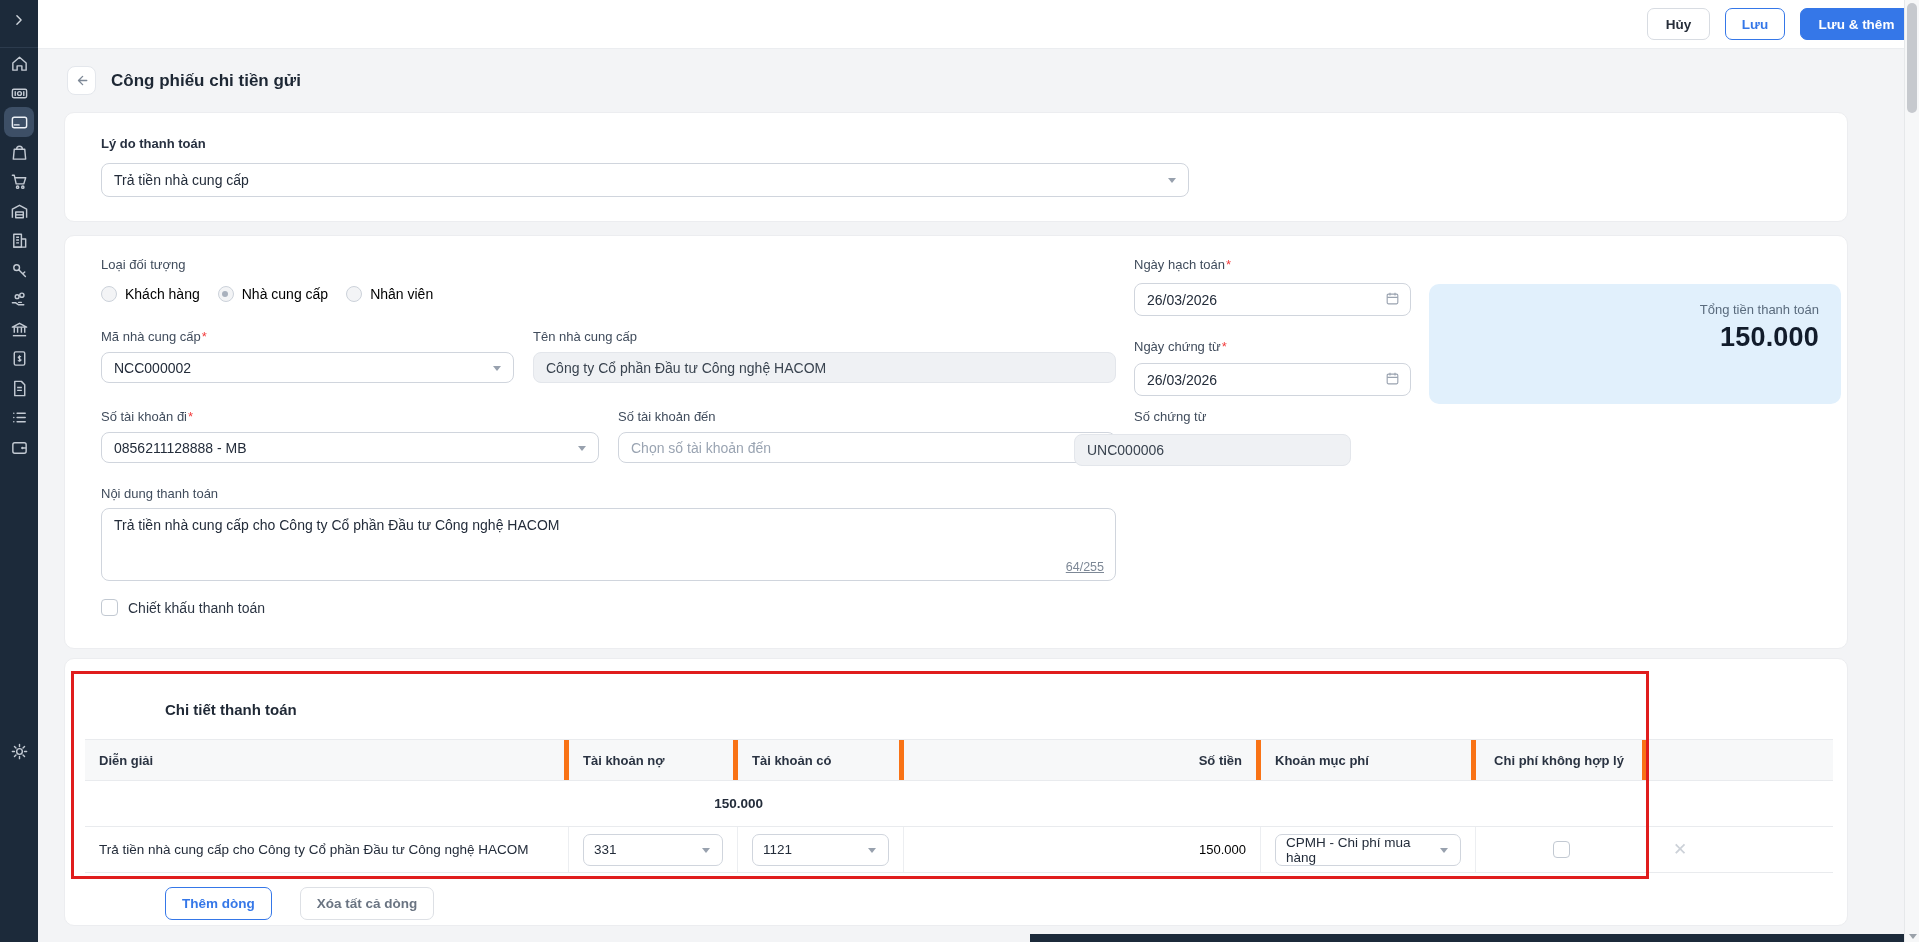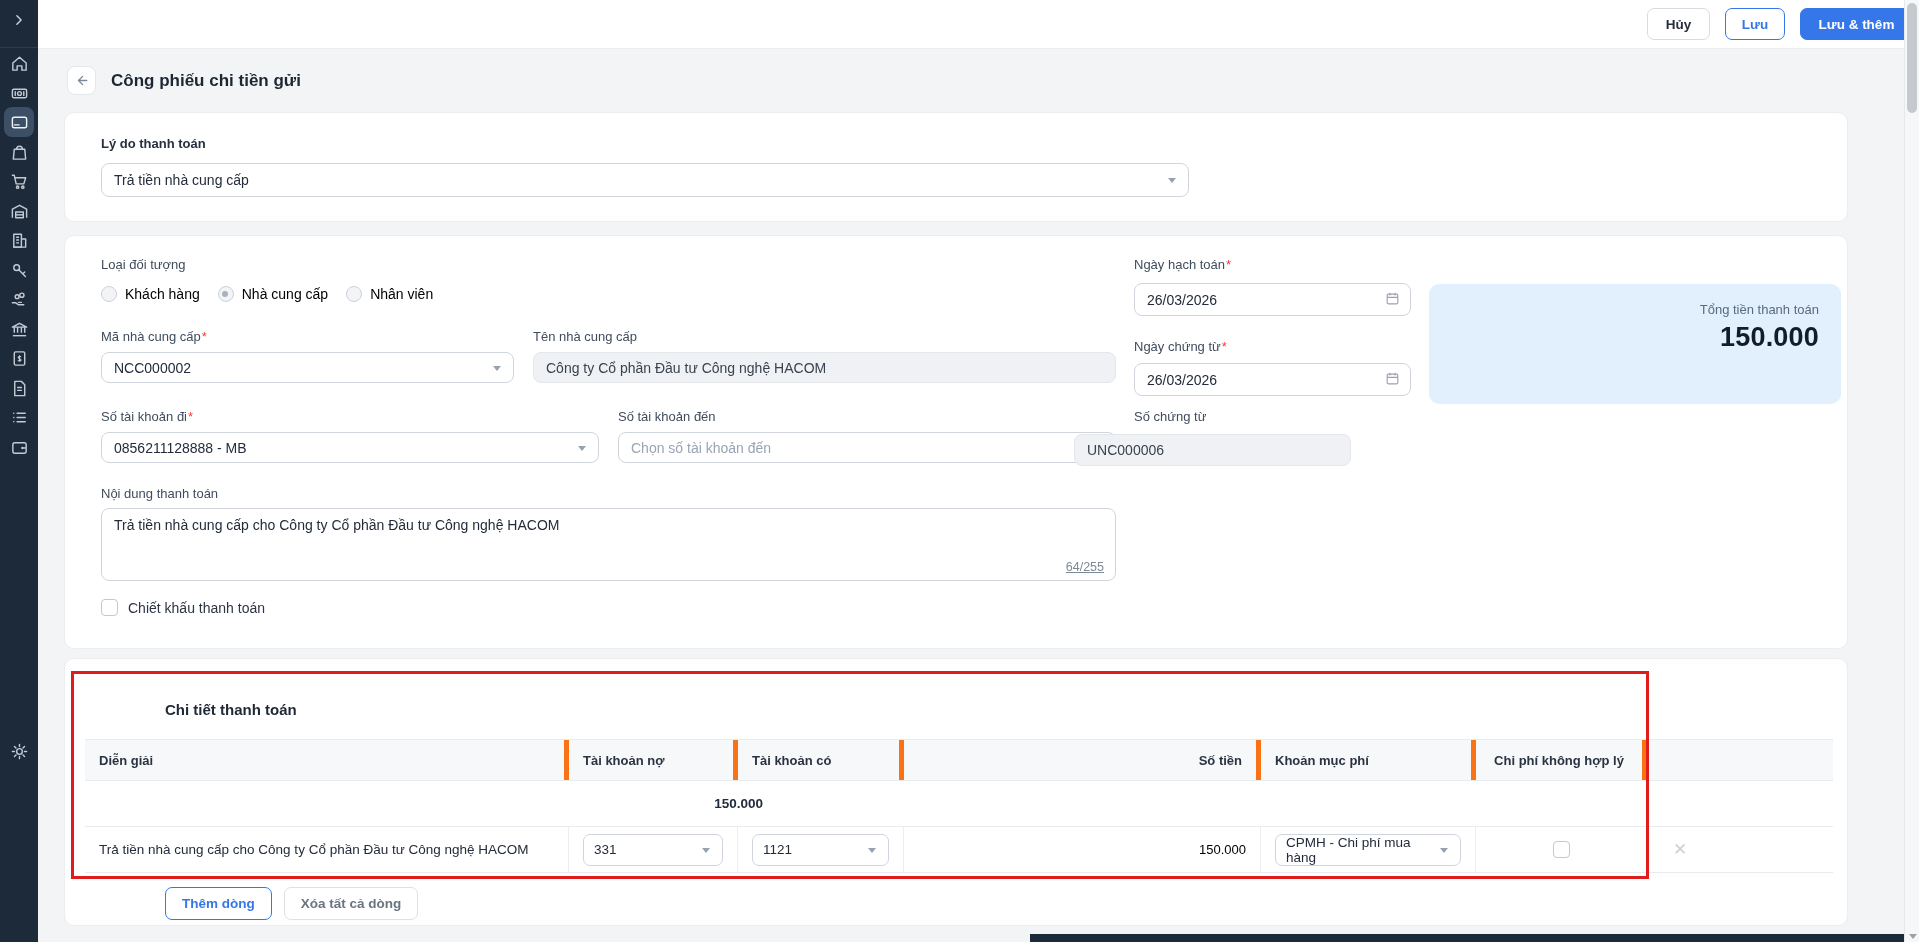--- a/index.html
+++ b/index.html
@@ -76,21 +76,21 @@
   .c1 { width:484px; } .c2 { width:169px; } .c3 { width:166px; } .c4 { width:357px; justify-content:flex-end; }
   .c5 { width:215px; } .c6 { width:171px; justify-content:center; } .c7 { width:186px; }
   .t-total .tc { font-size:13.5px; color:#232c3a; }
   .t-total .amt { font-weight:700; }
   .t-data .desc { color:#232c3a; font-size:13.5px; }
   .cell-select { position:relative; width:100%; height:32px; border:1px solid #d0d5dd; border-radius:7px; background:#fff; display:flex; align-items:center; padding:0 24px 0 10px; font-size:13.5px; color:#232c3a; cursor:pointer; }
   .row-x { color:#ccd1d8; font-size:17px; cursor:pointer; padding-left:12px; }
 
   .red-rect { position:absolute; left:6px; top:12px; width:1578px; height:208px; border:3px solid #e01d1d; pointer-events:none; z-index:3; }
 
-  .btn-row { position:absolute; left:100px; top:228px; display:flex; gap:12px; }
+  .btn-row { position:absolute; left:100px; top:228px; display:flex; gap:28px; }
   .btn2 { height:33px; border-radius:7px; font-size:13.5px; font-weight:600; display:flex; align-items:center; justify-content:center; padding:0 16px; cursor:pointer; background:#fff; font-family:inherit; }
   .btn-add { border:1px solid #3577e8; color:#3577e8; }
   .btn-delall { border:1px solid #dde0e5; color:#6a7482; }
 
   
   .vscroll { position:absolute; right:0; top:0; width:15px; height:942px; background:#f6f7f8; border-left:1px solid #e6e8ea; z-index:6; }
   .vthumb { position:absolute; left:2px; top:3px; width:10px; height:110px; background:#c6c9ce; border-radius:6px; cursor:pointer; }
   .vdown { position:absolute; left:4px; bottom:3px; width:0; height:0; border-left:4px solid transparent; border-right:4px solid transparent; border-top:5px solid #9aa1a9; }
   .hbar { position:absolute; left:1030px; top:934px; width:874px; height:8px; background:#1c2a3a; z-index:5; cursor:pointer; }
 </style>

